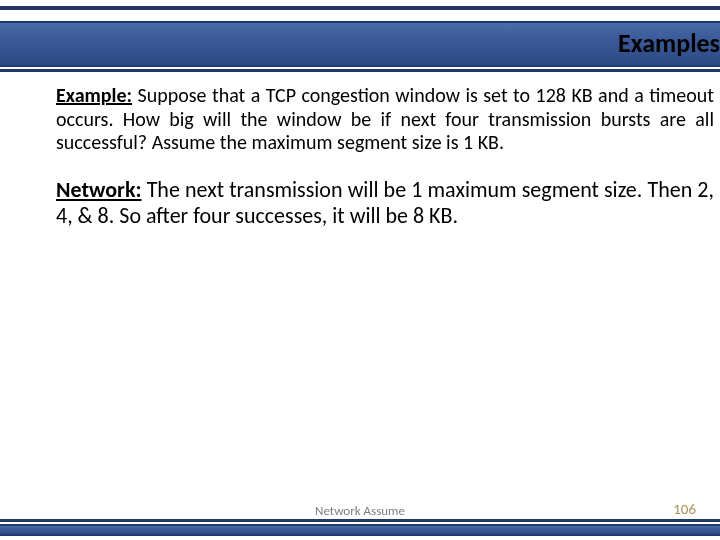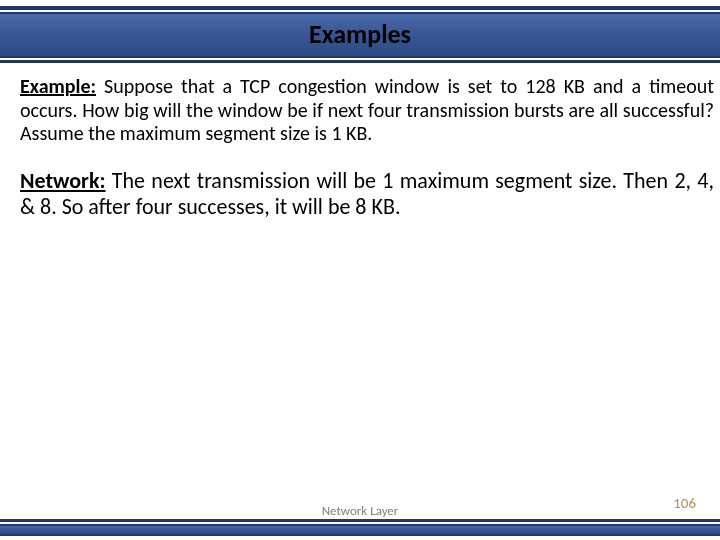--- a/index.html
+++ b/index.html
@@ -22,36 +22,37 @@
   }
   .top-rule {
     height: 4px;
     background: #203864;
     margin-top: 6px;
   }
   .title-bar {
     background: linear-gradient(#4a6aa8, #3b5998 40%, #2a4a84);
     border-top: 2px solid #1f3a6e;
     border-bottom: 2px solid #1f3a6e;
-    text-align: center;
+    text-align: right;
     padding: 4px 0 6px 0;
-    margin-top: 2px;
+    margin-top: 11px;
   }
   .title-text {
     font-size: 26px;
     font-weight: 700;
     color: #000000;
   }
   .below-title-rule {
     height: 3px;
     background: #203864;
     margin-top: 2px;
   }
   .content {
     padding: 12px 6px 0 20px;
+    margin-left: 36px;
   }
   .para {
     font-size: 20px;
     color: #000000;
     text-align: justify;
     text-justify: inter-word;
     margin: 0 0 22px 0;
     line-height: 1.18;
   }
   .para.solution {
@@ -81,21 +82,21 @@
   .footer-label {
     position: absolute;
     bottom: 18px;
     width: 100%;
     text-align: center;
     font-size: 13px;
     color: #7f7f7f;
   }
   .page-number {
     position: absolute;
-    bottom: 24px;
+    bottom: 18px;
     right: 24px;
     font-size: 15px;
     color: #b38f5a;
   }
 </style>
 </head>
 <body>
 
 <div class="slide">
 
@@ -110,19 +111,19 @@
   <div class="content">
     <p class="para">
       <span class="lead">Example:</span><span> Suppose that a TCP congestion window is set to 128 KB and a timeout occurs. How big will the window be if next four transmission bursts are all successful? Assume the maximum segment size is 1 KB.</span>
     </p>
     <p class="para solution">
       <span class="lead">Network:</span><span> The next transmission will be 1 maximum segment size. Then 2, 4, &amp; 8. So after four successes, it will be 8 KB.</span>
     </p>
   </div>
 
   <div class="footer">
-    <div class="footer-label">Network Layer</div>
+    <div class="footer-label">Network Assume</div>
     <div class="page-number">106</div>
     <div class="footer-rule"></div>
     <div class="footer-bar"></div>
   </div>
 
 </div>
 
 </body></html>

